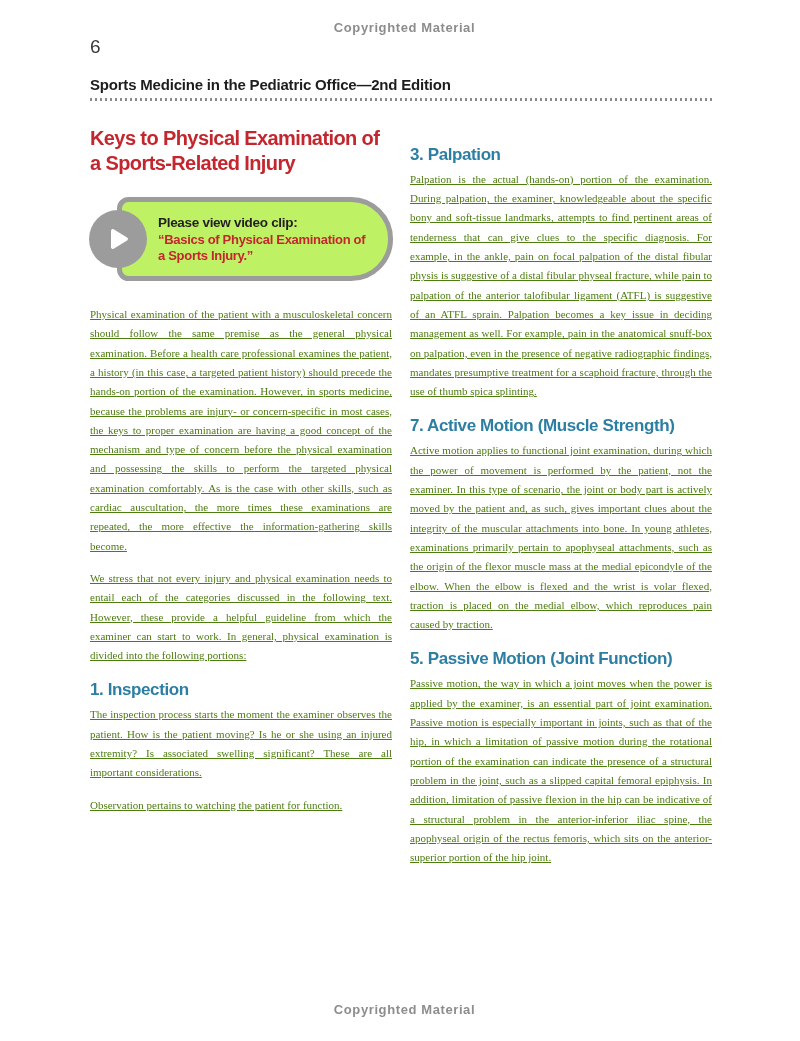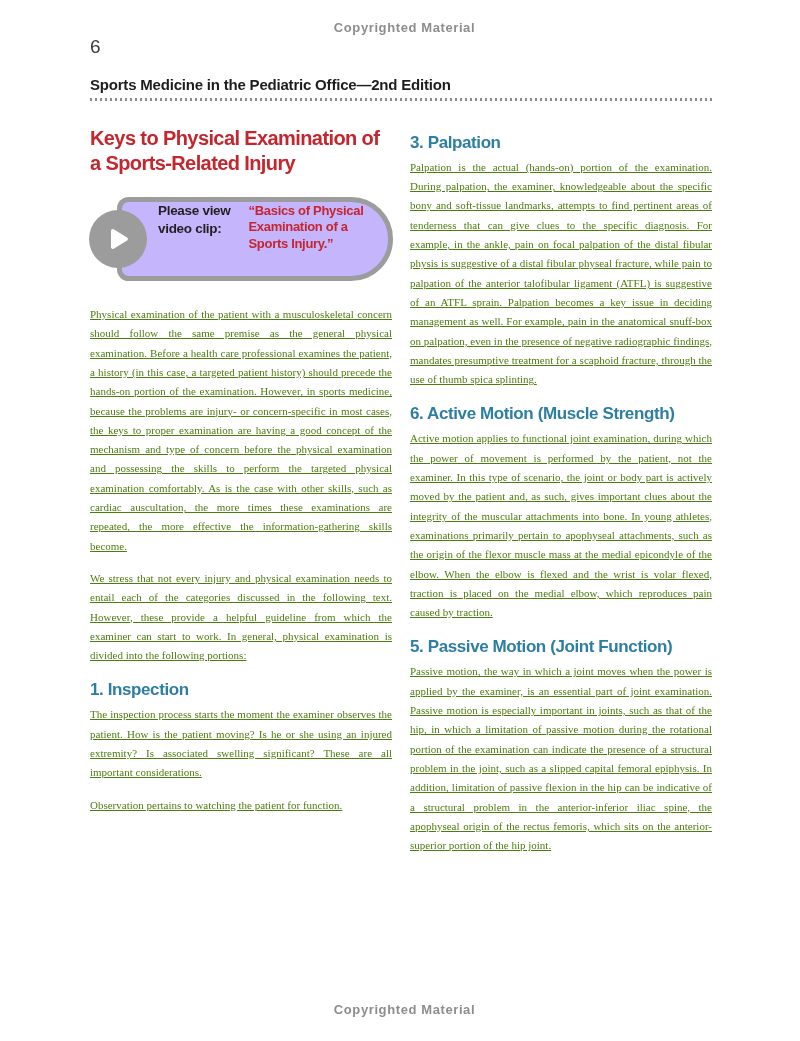--- a/index.html
+++ b/index.html
@@ -68,24 +68,25 @@
     letter-spacing: -0.6px;
     color: #c4262e;
     margin-bottom: 20px;
   }
   .callout {
     position: relative;
     margin-left: 27px;
     margin-right: 0;
     width: 276px;
     height: 84px;
-    background: #c4b5fd;
+    background: #bef264;
     border: 5px solid #9c9c9c;
     border-radius: 12px 44px 44px 12px;
     display: flex;
+    flex-direction: column;
     justify-content: center;
     padding-left: 36px;
     margin-bottom: 24px;
   }
   .play-btn {
     position: absolute;
     left: -33px;
     top: 50%;
     transform: translateY(-50%);
     width: 58px;
@@ -124,21 +125,21 @@
   }
   h2.section-heading {
     font-family: "Liberation Sans", sans-serif;
     font-weight: bold;
     font-size: 17px;
     letter-spacing: -0.4px;
     color: #2d7ea3;
     margin-top: 15px;
     margin-bottom: 5px;
   }
-  .col-right .first-heading { margin-top: 7px; }
+  .col-right .first-heading { margin-top: 19px; }
 </style>
 </head>
 <body>
 
 <div class="page">
 
   <div class="copyright top">Copyrighted Material</div>
 
   <div class="content">
 
@@ -173,21 +174,21 @@
 
         <p class="body">Observation pertains to watching the patient for function.</p>
 
       </div>
 
       <div class="col col-right">
 
         <h2 class="section-heading first-heading">3. Palpation</h2>
         <p class="body">Palpation is the actual (hands-on) portion of the examination. During palpation, the examiner, knowledgeable about the specific bony and soft-tissue landmarks, attempts to find pertinent areas of tenderness that can give clues to the specific diagnosis. For example, in the ankle, pain on focal palpation of the distal fibular physis is suggestive of a distal fibular physeal fracture, while pain to palpation of the anterior talofibular ligament (ATFL) is suggestive of an ATFL sprain. Palpation becomes a key issue in deciding management as well. For example, pain in the anatomical snuff-box on palpation, even in the presence of negative radiographic findings, mandates presumptive treatment for a scaphoid fracture, through the use of thumb spica splinting.</p>
 
-        <h2 class="section-heading">6. Active Motion (Muscle Strength)</h2>
+        <h2 class="section-heading">7. Active Motion (Muscle Strength)</h2>
         <p class="body">Active motion applies to functional joint examination, during which the power of movement is performed by the patient, not the examiner. In this type of scenario, the joint or body part is actively moved by the patient and, as such, gives important clues about the integrity of the muscular attachments into bone. In young athletes, examinations primarily pertain to apophyseal attachments, such as the origin of the flexor muscle mass at the medial epicondyle of the elbow. When the elbow is flexed and the wrist is volar flexed, traction is placed on the medial elbow, which reproduces pain caused by traction.</p>
 
         <h2 class="section-heading">5. Passive Motion (Joint Function)</h2>
         <p class="body">Passive motion, the way in which a joint moves when the power is applied by the examiner, is an essential part of joint examination. Passive motion is especially important in joints, such as that of the hip, in which a limitation of passive motion during the rotational portion of the examination can indicate the presence of a structural problem in the joint, such as a slipped capital femoral epiphysis. In addition, limitation of passive flexion in the hip can be indicative of a structural problem in the anterior-inferior iliac spine, the apophyseal origin of the rectus femoris, which sits on the anterior-superior portion of the hip joint.</p>
 
       </div>
 
     </div>
   </div>
 

